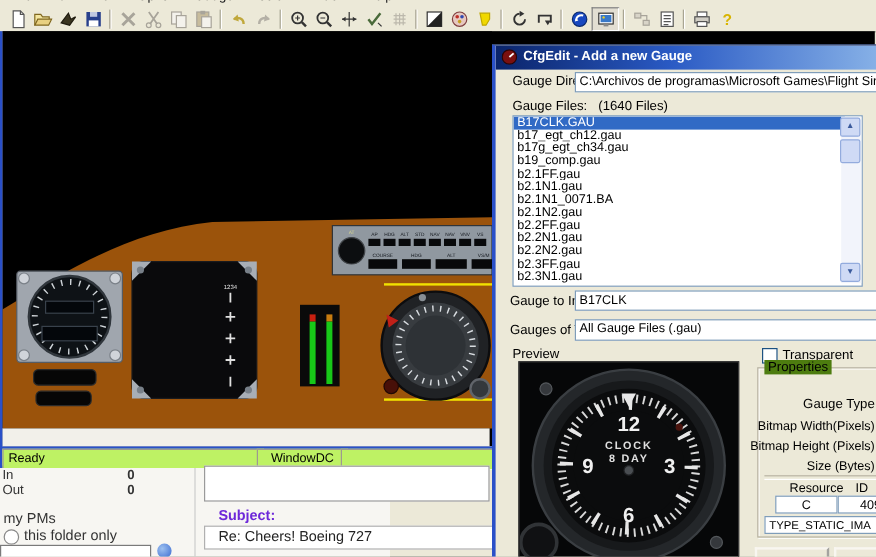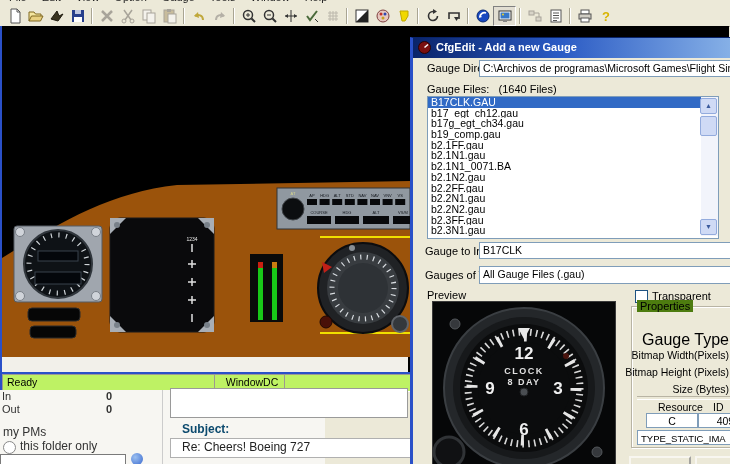--- a/index.html
+++ b/index.html
@@ -328,21 +328,21 @@
     <span class="a" style="left:106px;top:0px;font-weight:bold;">0</span>
     <span class="a lbl" style="left:2px;top:13px;">Out</span>
     <span class="a" style="left:106px;top:13px;font-weight:bold;">0</span>
     <span class="a" style="left:3px;top:35px;font-size:12px;">my PMs</span>
     <span class="a" style="left:3px;top:51px;width:11px;height:11px;border:1px solid #888;border-radius:50%;background:#fff;"></span>
     <span class="a" style="left:20px;top:49px;font-size:12px;">this folder only</span>
     <span class="a" style="left:0px;top:64px;width:124px;height:12px;background:#fff;border:1px solid #7a7a7a;"></span>
     <span class="a" style="left:131px;top:63px;width:12px;height:12px;border-radius:50%;background:radial-gradient(circle at 35% 35%,#9cc0f0,#3a6ad0);"></span>
     <div class="a" style="left:162px;top:0;width:1px;height:74px;background:#ccc;"></div>
     <div class="a" style="left:170px;top:-2px;width:236px;height:28px;background:#fff;border:1px solid #9a9a9a;"></div>
-    <span class="a" style="left:182px;top:32px;font-size:12px;font-weight:bold;color:#0c4a6e;">Subject:</span>
+    <span class="a" style="left:182px;top:32px;font-size:12px;font-weight:bold;color:#6d28d9;">Subject:</span>
     <div class="a" style="left:170px;top:48px;width:236px;height:18px;background:#fff;border:1px solid #b0b0b0;font-size:12px;line-height:17px;padding-left:11px;color:#222;white-space:pre;overflow:hidden;"><span>Re: Cheers! Boeing 727</span></div>
   </div>
 
   <div class="a" style="left:410px;top:37px;width:325px;height:430px;background:#ece9d8;
               border-left:3px solid #2a50c8;border-top:1px solid #08236a;overflow:hidden;">
 
     <div class="a titlebar" style="left:0;top:0;width:325px;height:20px;">
       <svg class="a" style="left:5px;top:3px;" width="13" height="13">
           <circle cx="6.5" cy="6.5" r="6" fill="#7a1010" stroke="#2a0404"></circle>
           <path d="M6.5 6.5L10 3.5" stroke="#fff" stroke-width="1.5"></path>
@@ -406,21 +406,21 @@
         <circle cx="16" cy="150" r="15" fill="#101113" stroke="#303336" stroke-width="3"></circle>
       </svg>
     </div>
 
     <span class="a chk" style="left:222px;top:252px;"></span>
     <span class="a lbl" style="left:239px;top:252px;">Transparent</span>
 
     <div class="a grp" style="left:218px;top:268px;width:112px;height:140px;"></div>
     <span class="a lbl" style="left:224px;top:262px;background:#4d7c0f;padding:0 3px;">Properties</span>
 
-    <span class="a lbl rtxt" style="left:200px;top:293px;width:116px;font-size:16px;">Gauge Type</span>
+    <span class="a lbl rtxt" style="left:200px;top:293px;width:116px;font-size:11px;">Gauge Type</span>
 
     <span class="a lbl rtxt" style="left:200px;top:311px;width:116px;font-size:10.5px;">Bitmap Width(Pixels)</span>
 
     <span class="a lbl rtxt" style="left:200px;top:328px;width:116px;font-size:10.5px;">Bitmap Height (Pixels)</span>
 
     <span class="a lbl rtxt" style="left:200px;top:345px;width:116px;font-size:10.5px;">Size (Bytes)</span>
 
     <div class="a" style="left:224px;top:358px;width:100px;height:2px;border-top:1px solid #b8b4a4;border-bottom:1px solid #fff;"></div>
     <span class="a lbl" style="left:245px;top:363px;font-size:10.5px;">Resource</span>
     <span class="a lbl" style="left:300px;top:363px;font-size:10.5px;">ID</span>

